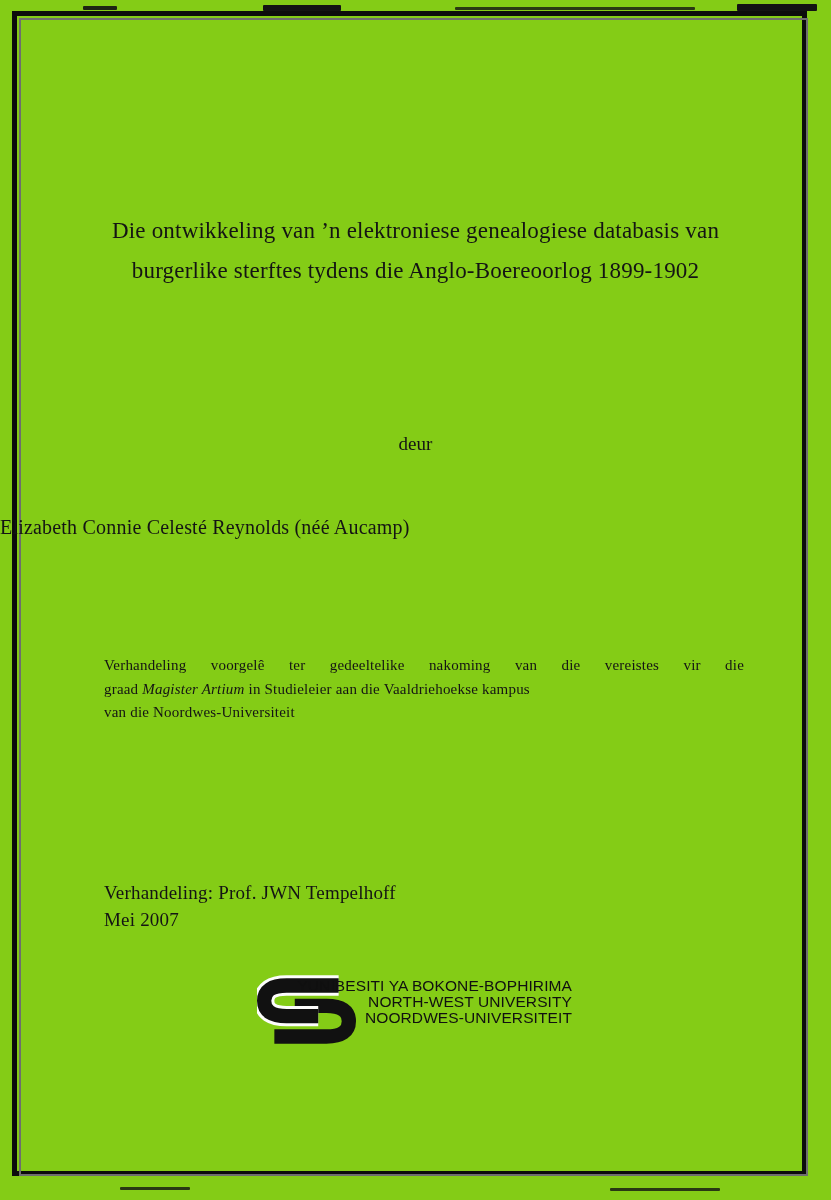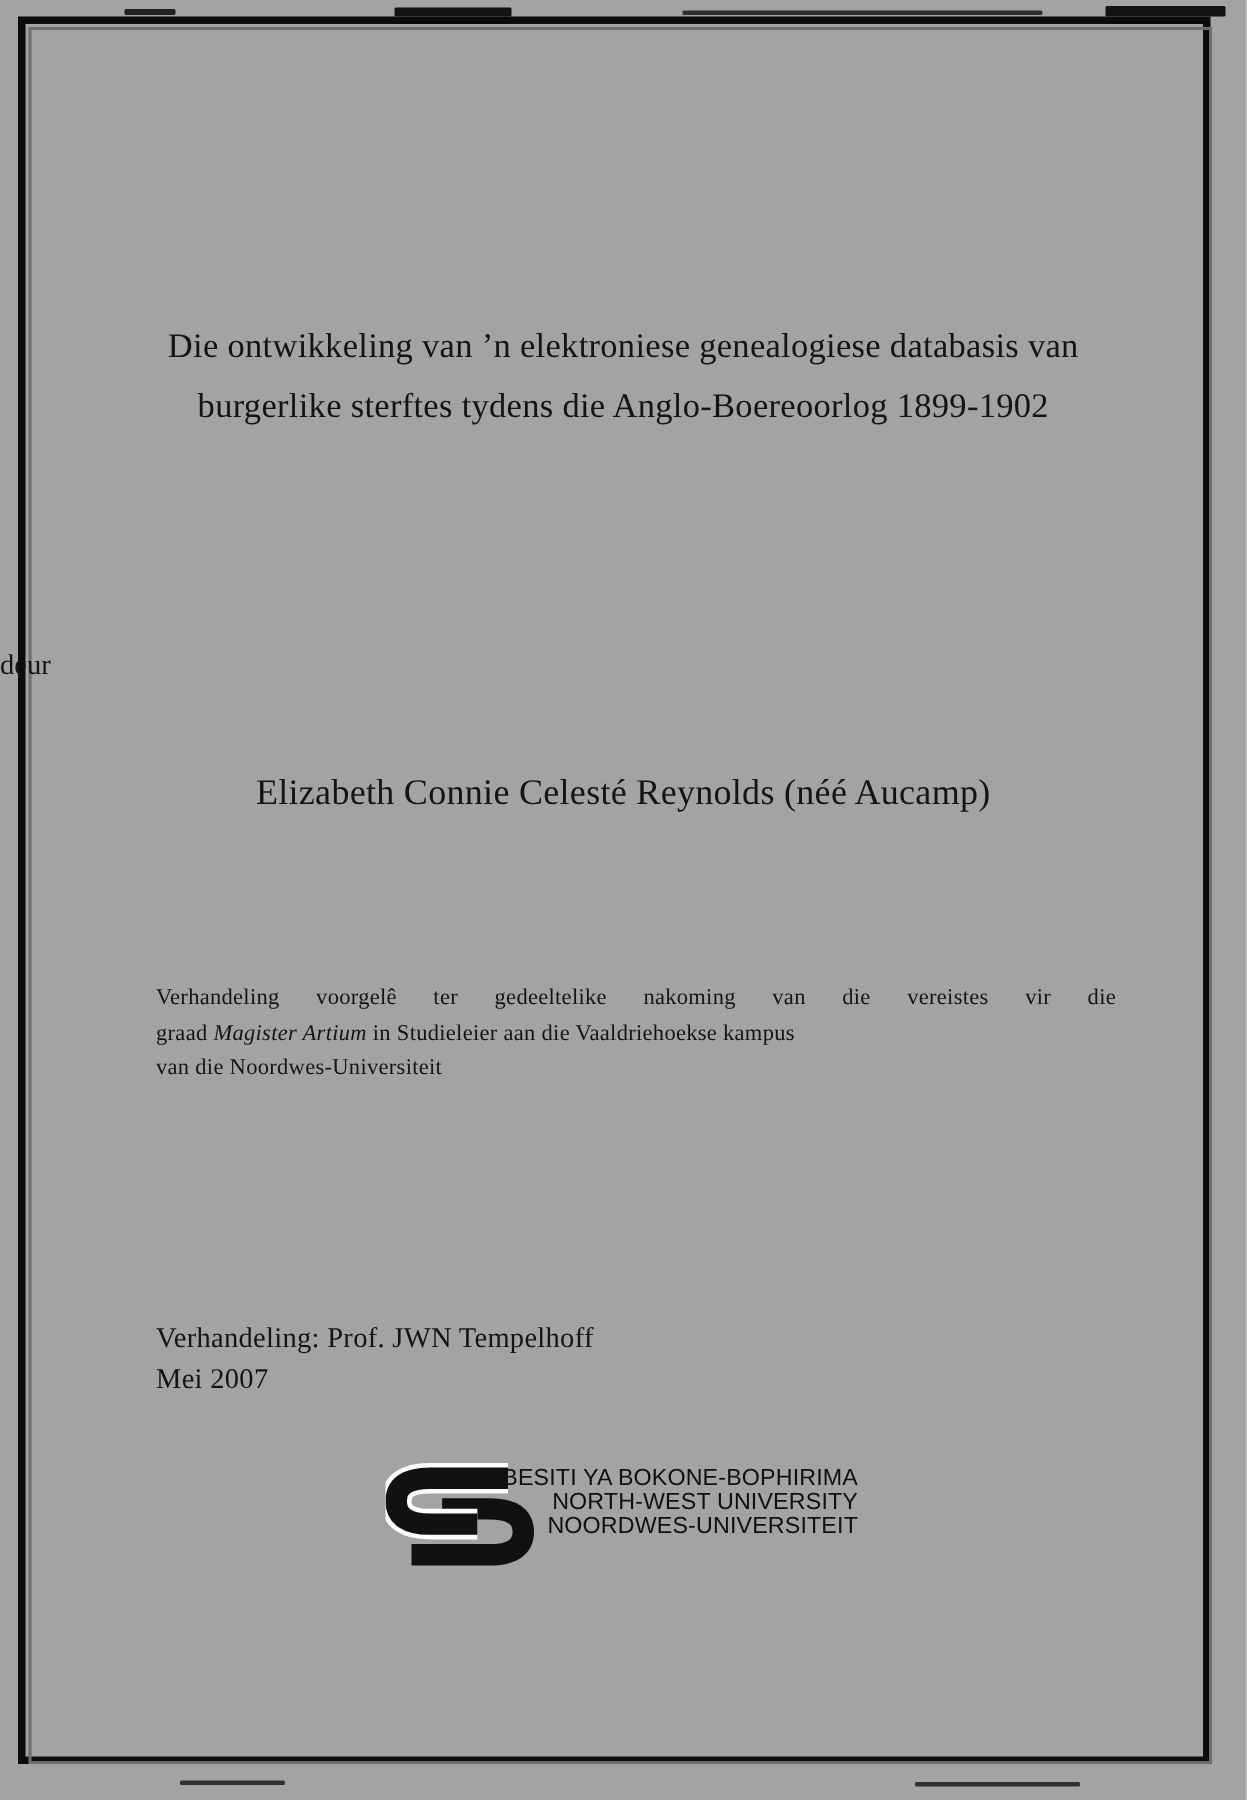--- a/index.html
+++ b/index.html
@@ -5,21 +5,21 @@
 <style>
   html, body {
     margin: 0;
     padding: 0;
     background: #e9e9e7;
   }
   .page {
     position: relative;
     width: 831px;
     height: 1200px;
-    background: #a3a3a3;
+    background: #84cc16;
     overflow: hidden;
     font-family: "Liberation Serif", serif;
     color: #141414;
   }
   
   .frame-outer {
     position: absolute;
     left: 12px;
     top: 11px;
     width: 795px;
@@ -57,30 +57,30 @@
     text-align: center;
     font-size: 23px;
     line-height: 40px;
     letter-spacing: 0.2px;
   }
   .byline {
     position: absolute;
     left: 0;
     right: 0;
     top: 433px;
-    text-align: left;
+    text-align: center;
     font-size: 19px;
   }
   .author {
     position: absolute;
     left: 0;
     right: 0;
     top: 516px;
-    text-align: center;
-    font-size: 24px;
+    text-align: left;
+    font-size: 20px;
     letter-spacing: 0.2px;
   }
   .statement {
     position: absolute;
     left: 104px;
     width: 640px;
     top: 654px;
     font-size: 15px;
     line-height: 23.5px;
     letter-spacing: 0.2px;

